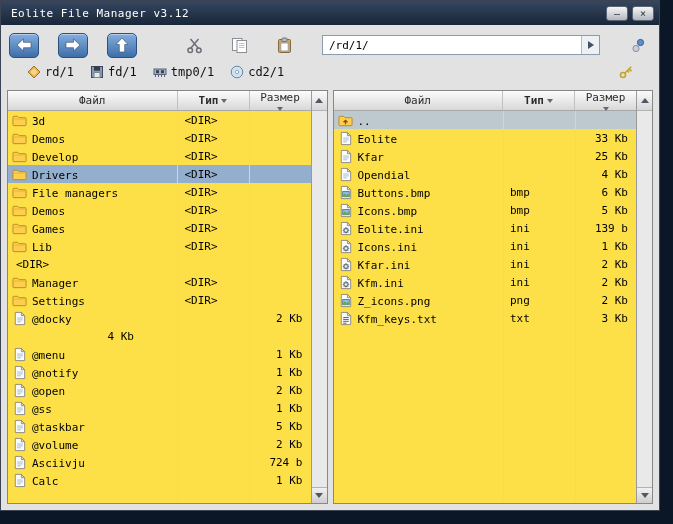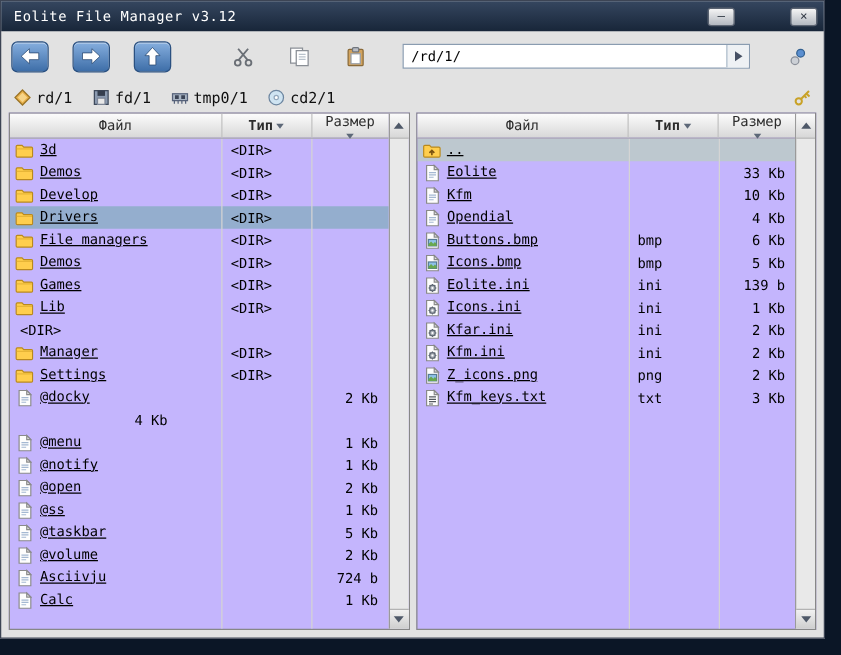--- a/index.html
+++ b/index.html
@@ -14,21 +14,20 @@
     background: #e2e2e2;
     border: 1px solid #3c4454;
     display: flex; flex-direction: column;
   }
   
   .titlebar {
     height: 24px; flex: 0 0 24px;
     background: linear-gradient(#35465f, #182639);
     display: flex; align-items: center;
     padding: 0 5px 0 10px;
-    gap: 40px;
   }
   .title { color: #ffffff; font-size: 11px; flex: 1; letter-spacing: .5px; }
   .win-btn {
     width: 22px; height: 15px; margin-left: 4px;
     background: linear-gradient(#f5f5f5, #b3b8c0);
     border: 1px solid #5c6472; border-radius: 3px;
     color: #2e3642; font-size: 10px; line-height: 13px; text-align: center;
     cursor: default;
   }
   
@@ -64,28 +63,28 @@
   .tri-right {
     width: 0; height: 0;
     border-left: 6px solid #3e4document#556;
     border-left: 6px solid #465064;
     border-top: 4px solid transparent;
     border-bottom: 4px solid transparent;
   }
   
   .devicebar {
     height: 25px; flex: 0 0 25px;
-    display: flex; align-items: center;
-    padding: 0 10px;
+    display: flex; align-items: flex-start;
+    padding: 0 26px;
   }
   .device { display: flex; align-items: center; gap: 4px; margin-right: 16px; font-size: 12px; color: #101010; }
   .flex-spacer { flex: 1; }
   
   .panels { flex: 1; display: flex; gap: 5px; padding: 0 6px 6px; min-height: 0; }
-  .panel { flex: 1; background: #c4b5fd; border: 1px solid #878787; display: flex; min-width: 0; }
+  .panel { flex: 1; background: #fde047; border: 1px solid #878787; display: flex; min-width: 0; }
   .panel-main { flex: 1; display: flex; flex-direction: column; min-width: 0; }
   .panel-header {
     height: 20px; flex: 0 0 20px;
     display: flex;
     background: linear-gradient(#fcfcfc, #d8d8d8);
     border-bottom: 1px solid #a8a8a8;
     font-size: 11px; color: #2c2c2c;
   }
   .hcell { display: flex; align-items: center; justify-content: center; gap: 3px; }
   .hcell.file { flex: 1; }
@@ -96,21 +95,21 @@
     border-top: 4px solid #5d6878;
     border-left: 3px solid transparent;
     border-right: 3px solid transparent;
   }
   .rows { flex: 1; position: relative; overflow: hidden; }
   .vline { position: absolute; top: 0; bottom: 0; width: 1px; background: #d4d4d4; z-index: 2; }
   .vline.t { left: 169px; } .vline.s { left: 241px; }
   .file-row { height: 18px; display: flex; align-items: center; font-size: 11px; color: #000; }
   .file-row.selected { background: #94aece; }
   .file-row.cursor { background: #bdc8cf; }
-  .file-row .cell.name { flex: 1; display: flex; align-items: flex-start; gap: 5px; padding-left: 4px; white-space: nowrap; overflow: hidden; text-decoration: underline; }
+  .file-row .cell.name { flex: 1; display: flex; align-items: flex-end; gap: 5px; padding-left: 4px; white-space: nowrap; overflow: hidden; }
   .file-row .cell.type { width: 72px; padding-left: 8px; }
   .file-row .cell.size { width: 62px; text-align: right; padding-right: 8px; }
   .ficon { width: 15px; height: 15px; flex: 0 0 15px; }
   .ficon svg, .dicon svg, .icon svg { display: block; }
   
   .scrollbar { width: 16px; flex: 0 0 16px; border-left: 1px solid #9a9a9a; background: #e9e9e9; display: flex; flex-direction: column; }
   .scroll-btn { height: 20px; flex: 0 0 20px; display: flex; align-items: center; justify-content: center;
     background: linear-gradient(#fbfbfb, #d7d7d7); border-bottom: 1px solid #b3b3b3; }
   .scroll-btn.bottom { height: 16px; flex: 0 0 16px; border-bottom: none; border-top: 1px solid #b3b3b3;
     background: linear-gradient(#f1f1f1, #cecece); }
@@ -590,24 +589,24 @@
             </div>
             <div class="file-row">
               <span class="cell name">
                 <span class="ficon">
                   <svg width="15" height="15" viewBox="0 0 16 16">
                     <path d="M3.5 1.5 H10 L13.5 5 V14.5 H3.5 Z" fill="#fdfdfd" stroke="#8a8a8a"></path>
                     <path d="M10 1.5 V5 H13.5 Z" fill="#e4e4e4" stroke="#8a8a8a"></path>
                     <path d="M5.5 7.5 H11.5 M5.5 9.5 H11.5 M5.5 11.5 H9.5" stroke="#a4b8d2" stroke-width="1"></path>
                   </svg>
                 </span>
-                <span class="fname">Kfm</span>
-              </span>
-              <span class="cell type"></span>
-              <span class="cell size">10 Kb</span>
+                <span class="fname">Kfar</span>
+              </span>
+              <span class="cell type"></span>
+              <span class="cell size">25 Kb</span>
             </div>
             <div class="file-row">
               <span class="cell name">
                 <span class="ficon">
                   <svg width="15" height="15" viewBox="0 0 16 16">
                     <path d="M3.5 1.5 H10 L13.5 5 V14.5 H3.5 Z" fill="#fdfdfd" stroke="#8a8a8a"></path>
                     <path d="M10 1.5 V5 H13.5 Z" fill="#e4e4e4" stroke="#8a8a8a"></path>
                     <path d="M5.5 7.5 H11.5 M5.5 9.5 H11.5 M5.5 11.5 H9.5" stroke="#a4b8d2" stroke-width="1"></path>
                   </svg>
                 </span>

